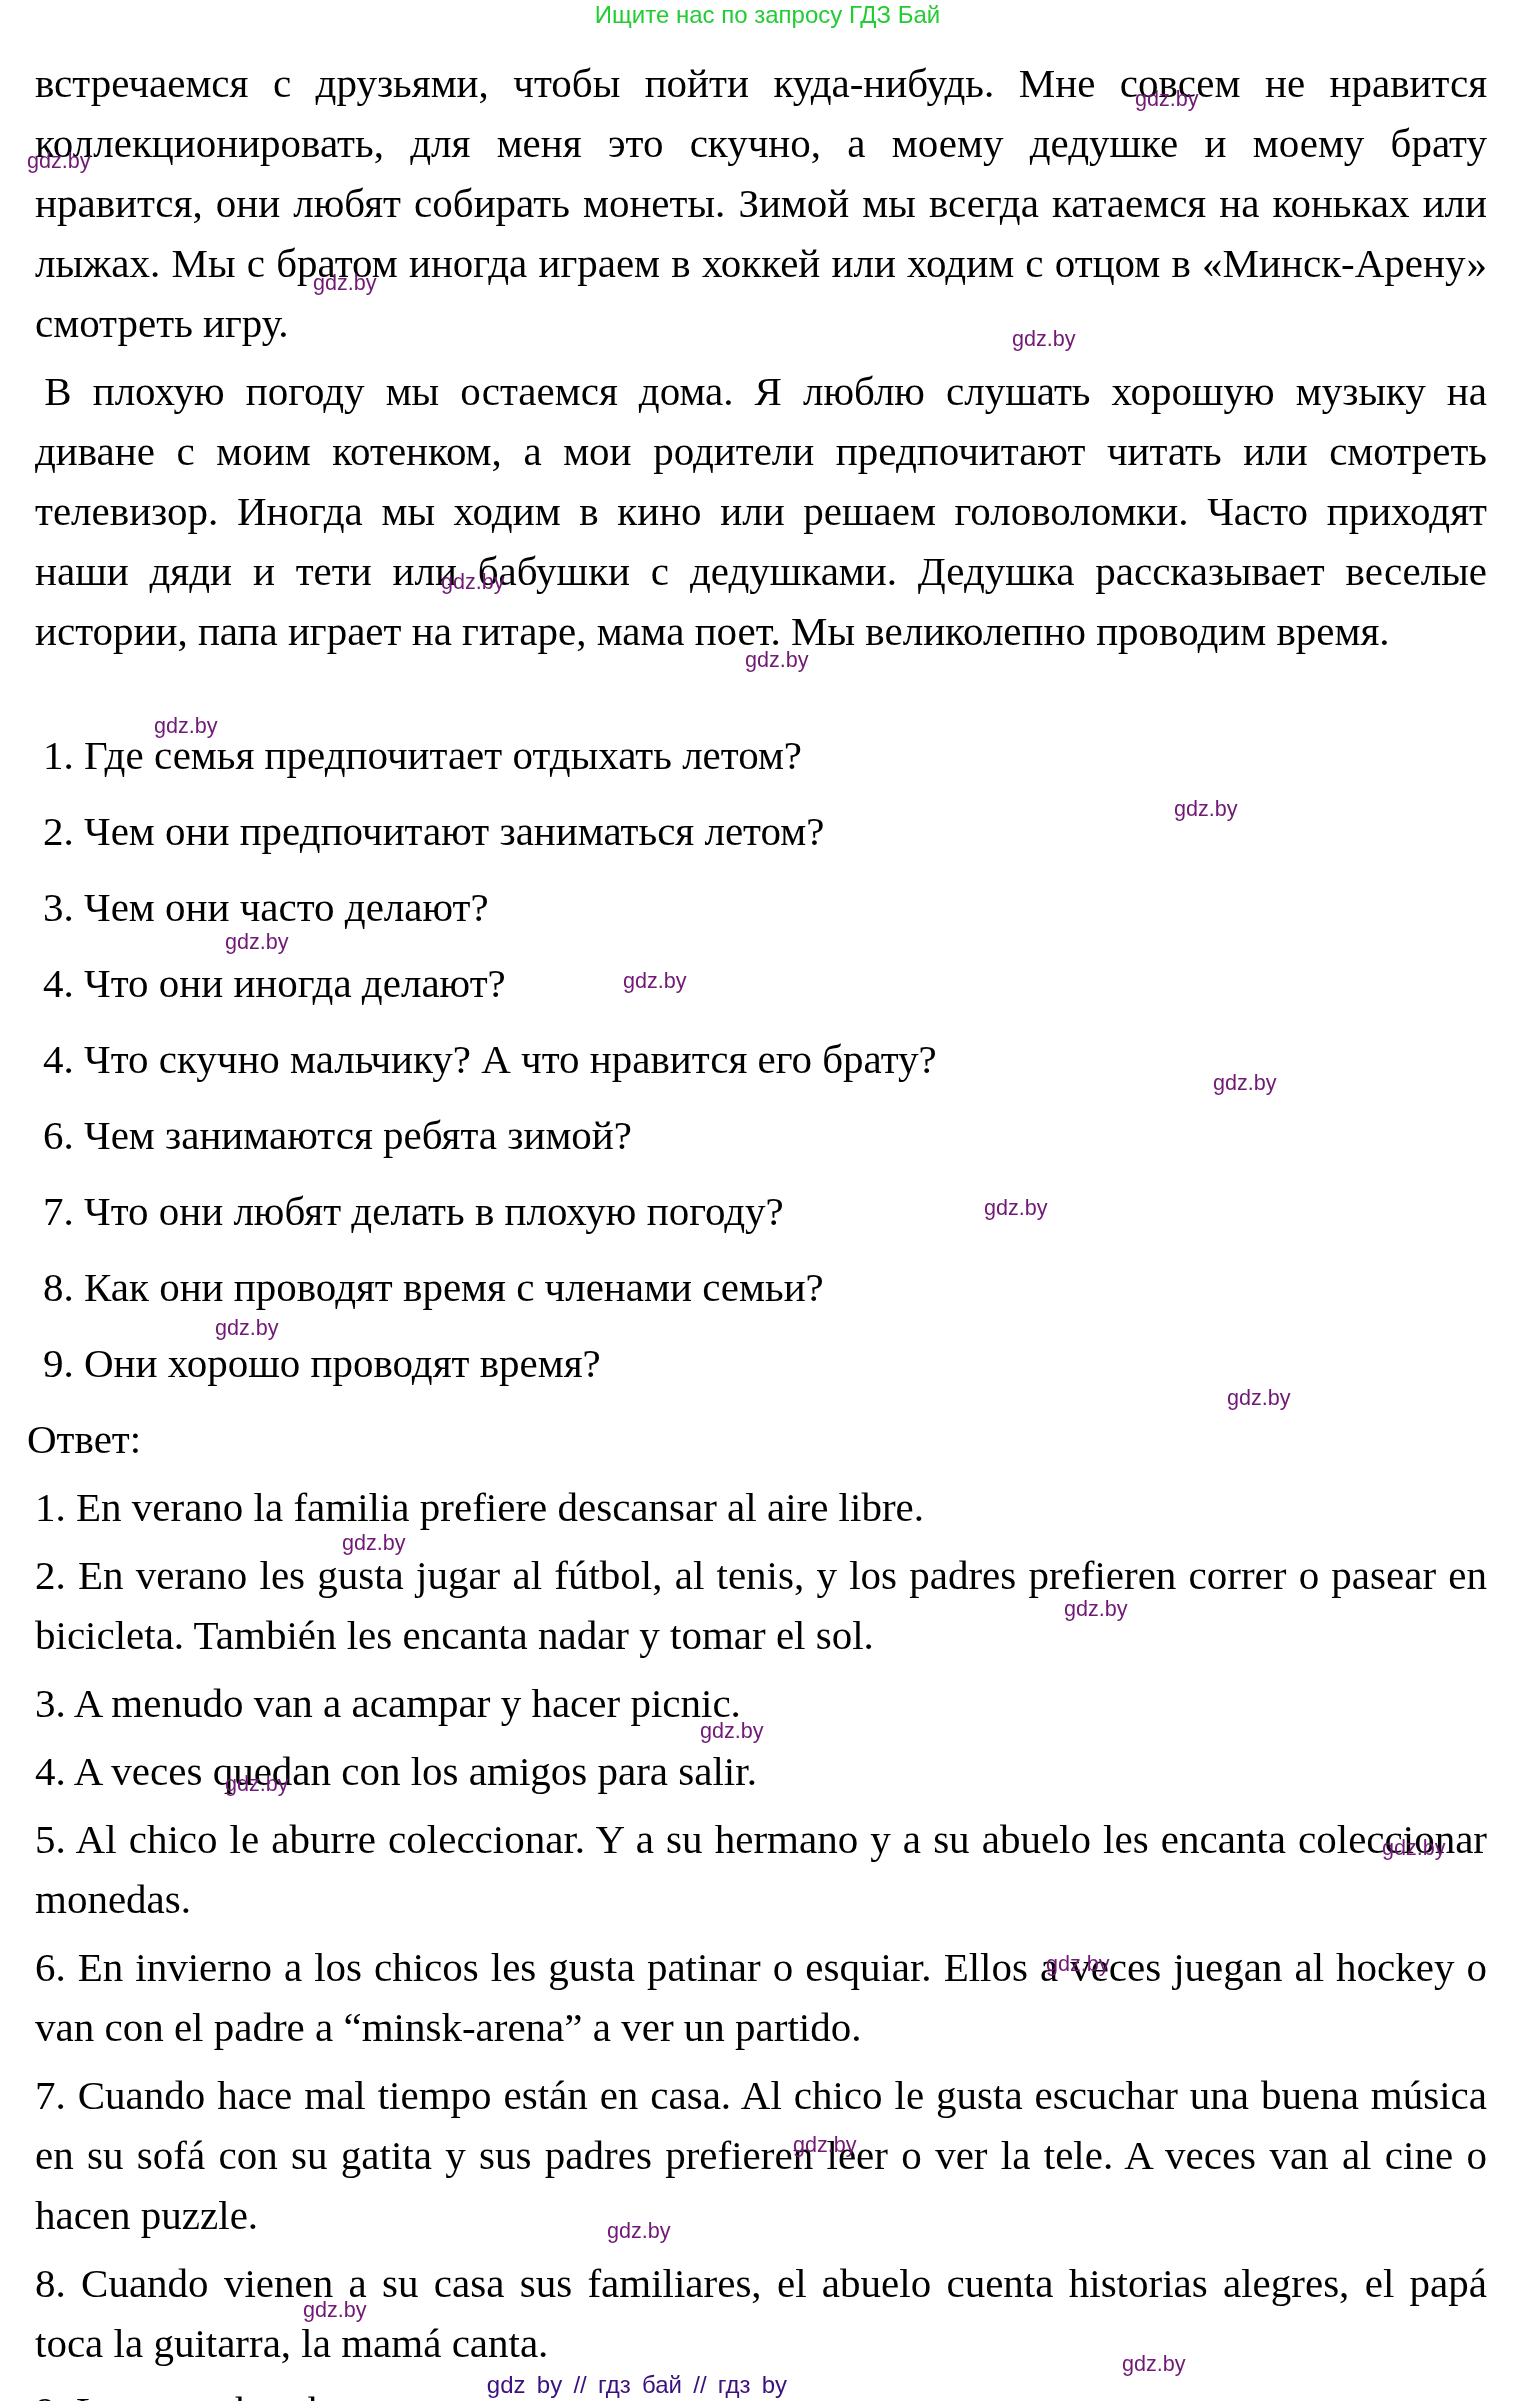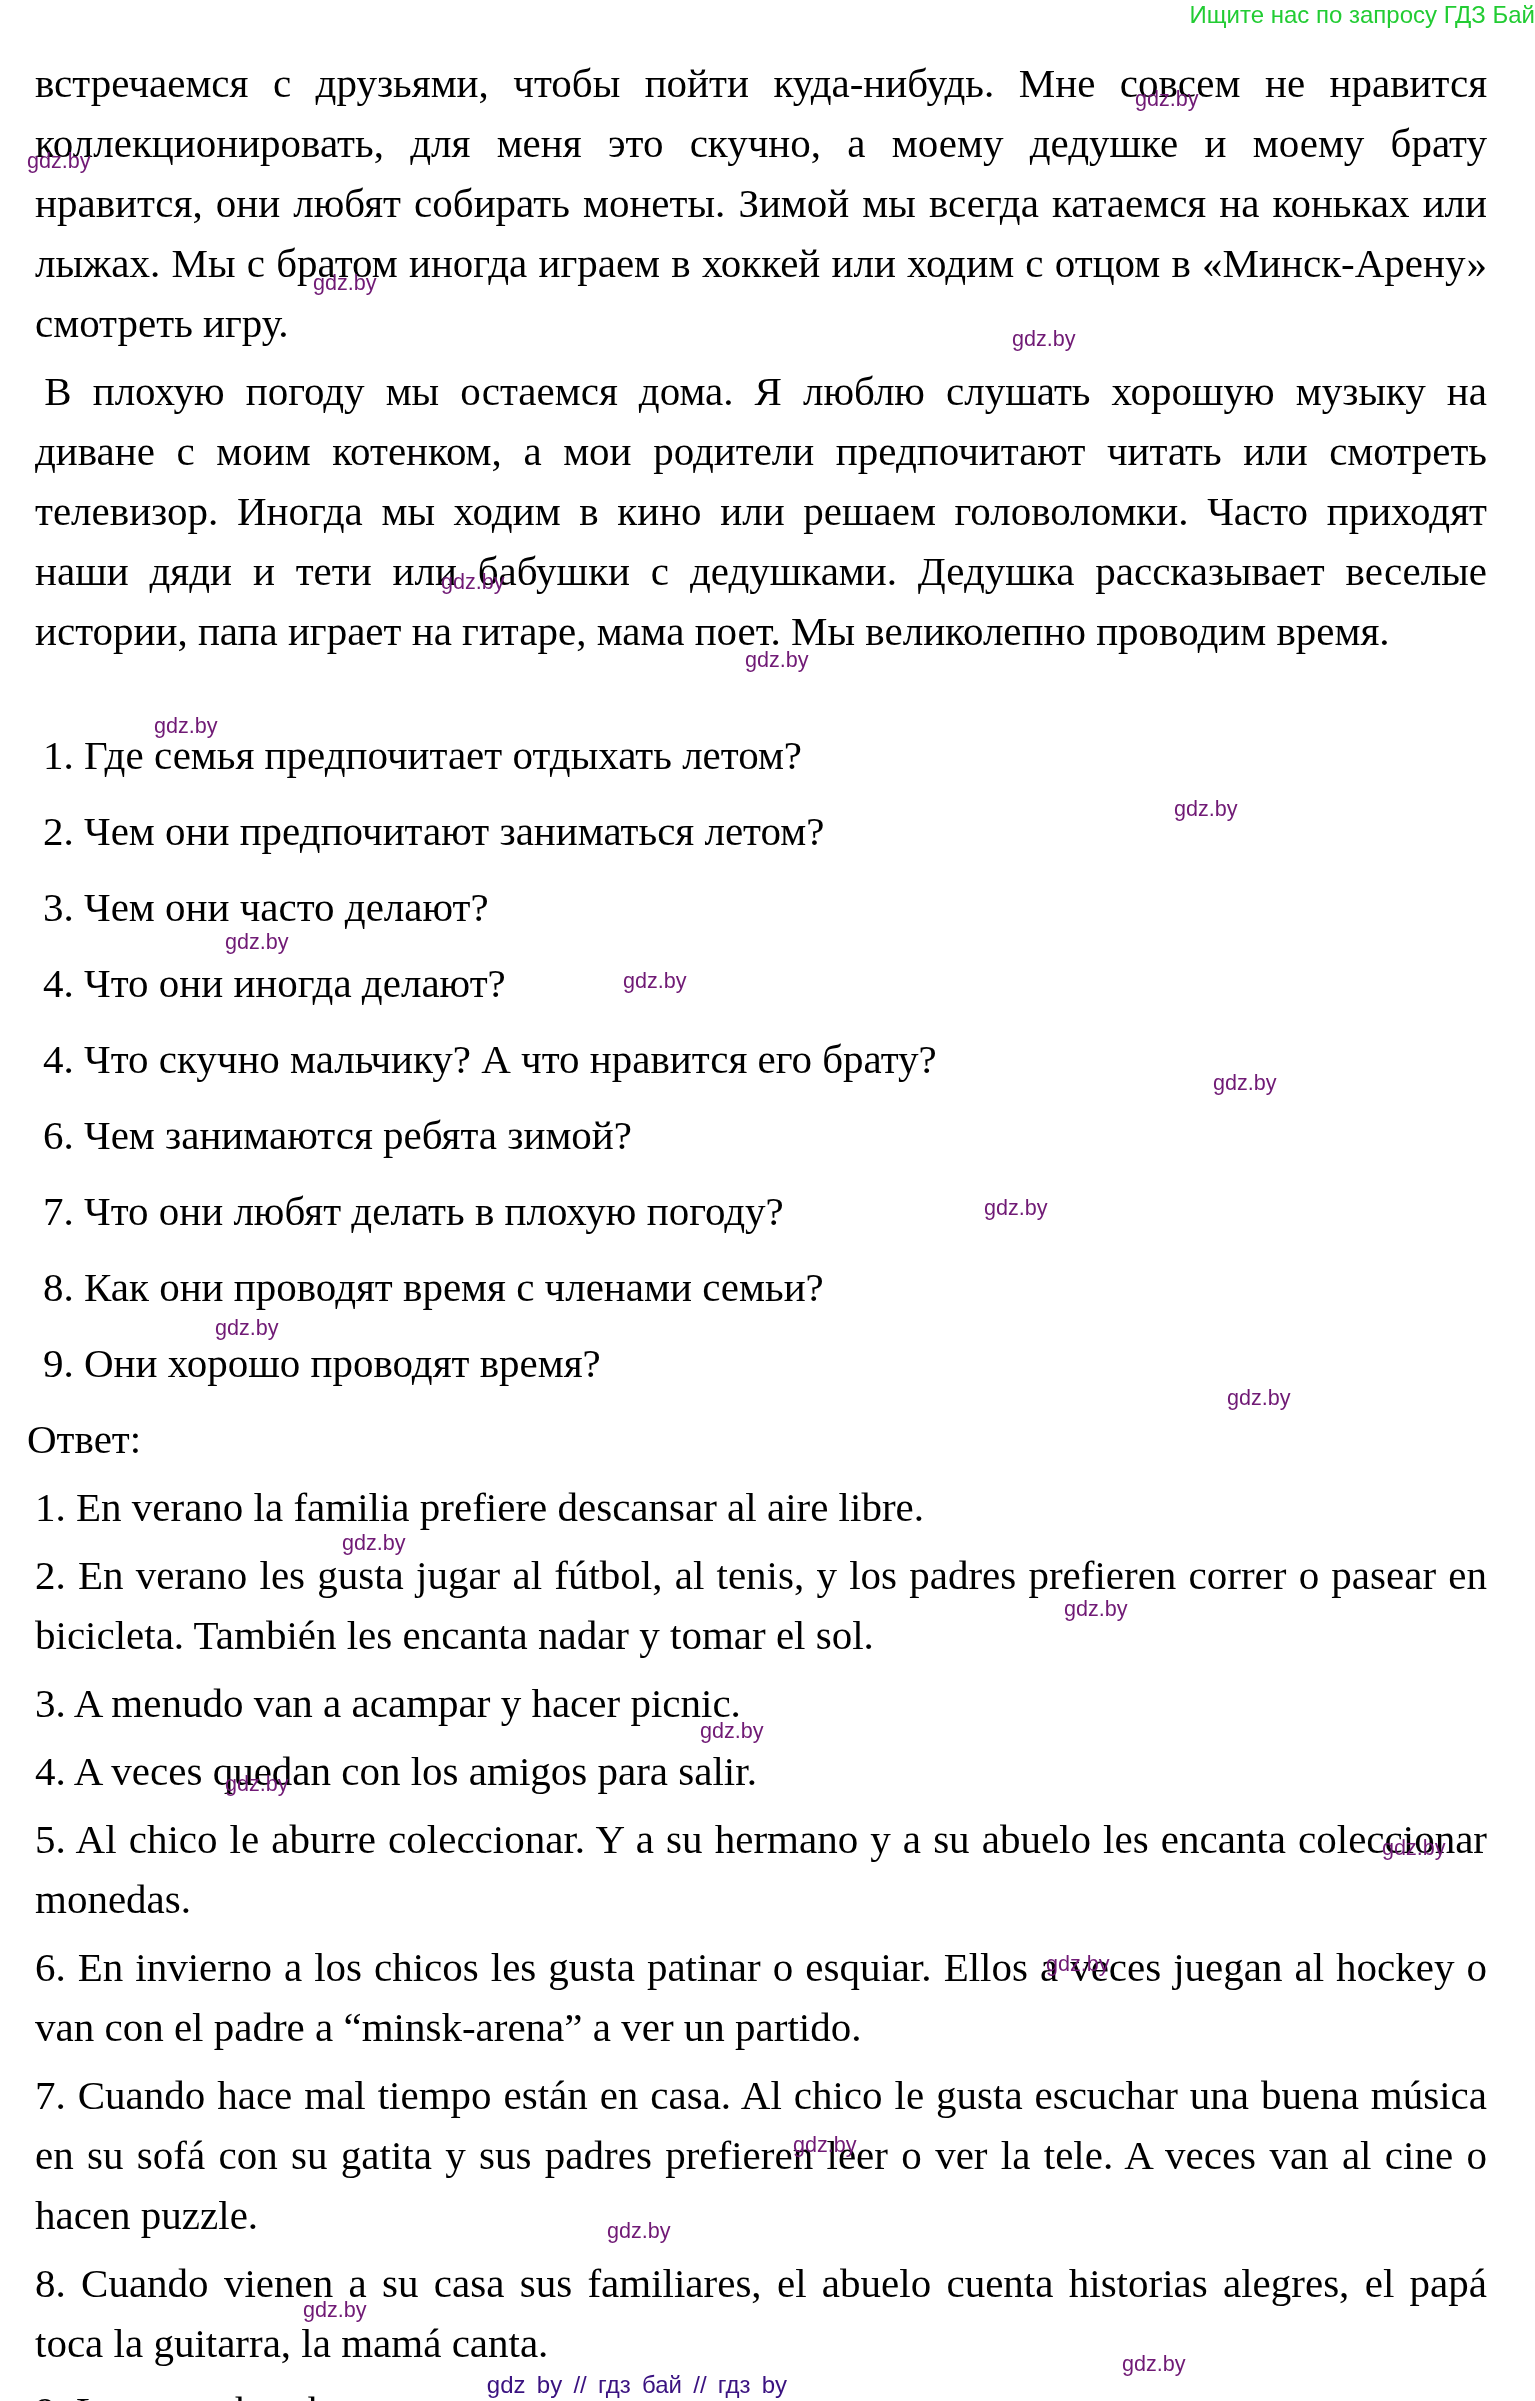--- a/index.html
+++ b/index.html
@@ -1,19 +1,19 @@
 <!DOCTYPE html>
 <html style="font-size:12.4px"><head>
 <meta charset="utf-8">
 <style>
   html, body { margin: 0; padding: 0; background: #ffffff; }
   body { width: 1535px; height: 2401px; position: relative; overflow: hidden; }
   .header {
     position: absolute; left: 0; top: 0; width: 1535px; height: 31px;
-    text-align: right; color: #22cc33;
+    text-align: center; color: #22cc33;
     font-family: "Liberation Sans", "DejaVu Sans", sans-serif; font-size: 24px; line-height: 29px;
   }
   .page {
     position: absolute; left: 27px; top: 45px; width: 1468px;
     font-family: "Liberation Serif", "DejaVu Serif", serif;
     font-size: 41px; line-height: 60px; color: #000;
   }
   .para { margin: 8px; text-align: justify; text-align-last: left; }
   .para.indent { text-indent: 9.3px; }
   .gap-small { height: 40px; }

